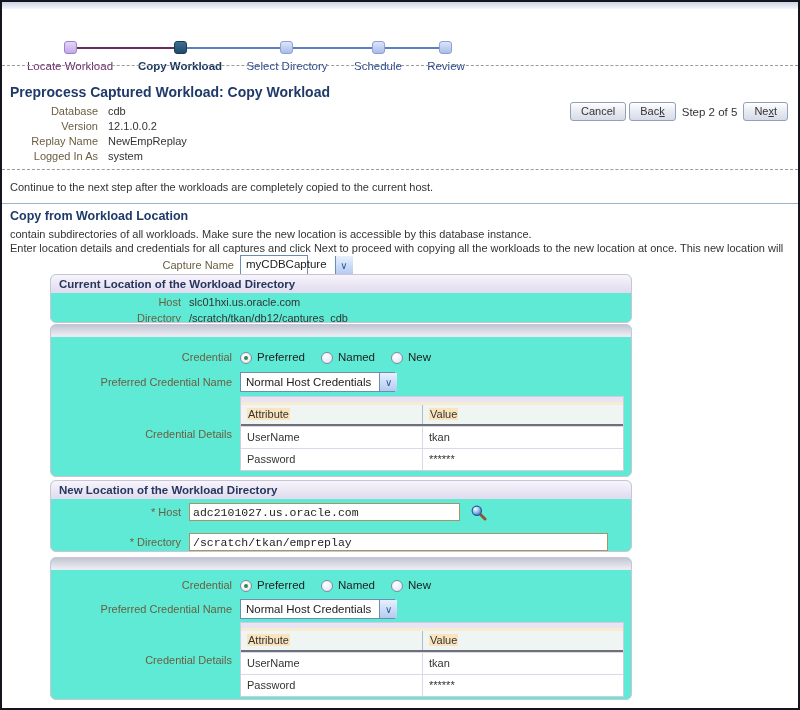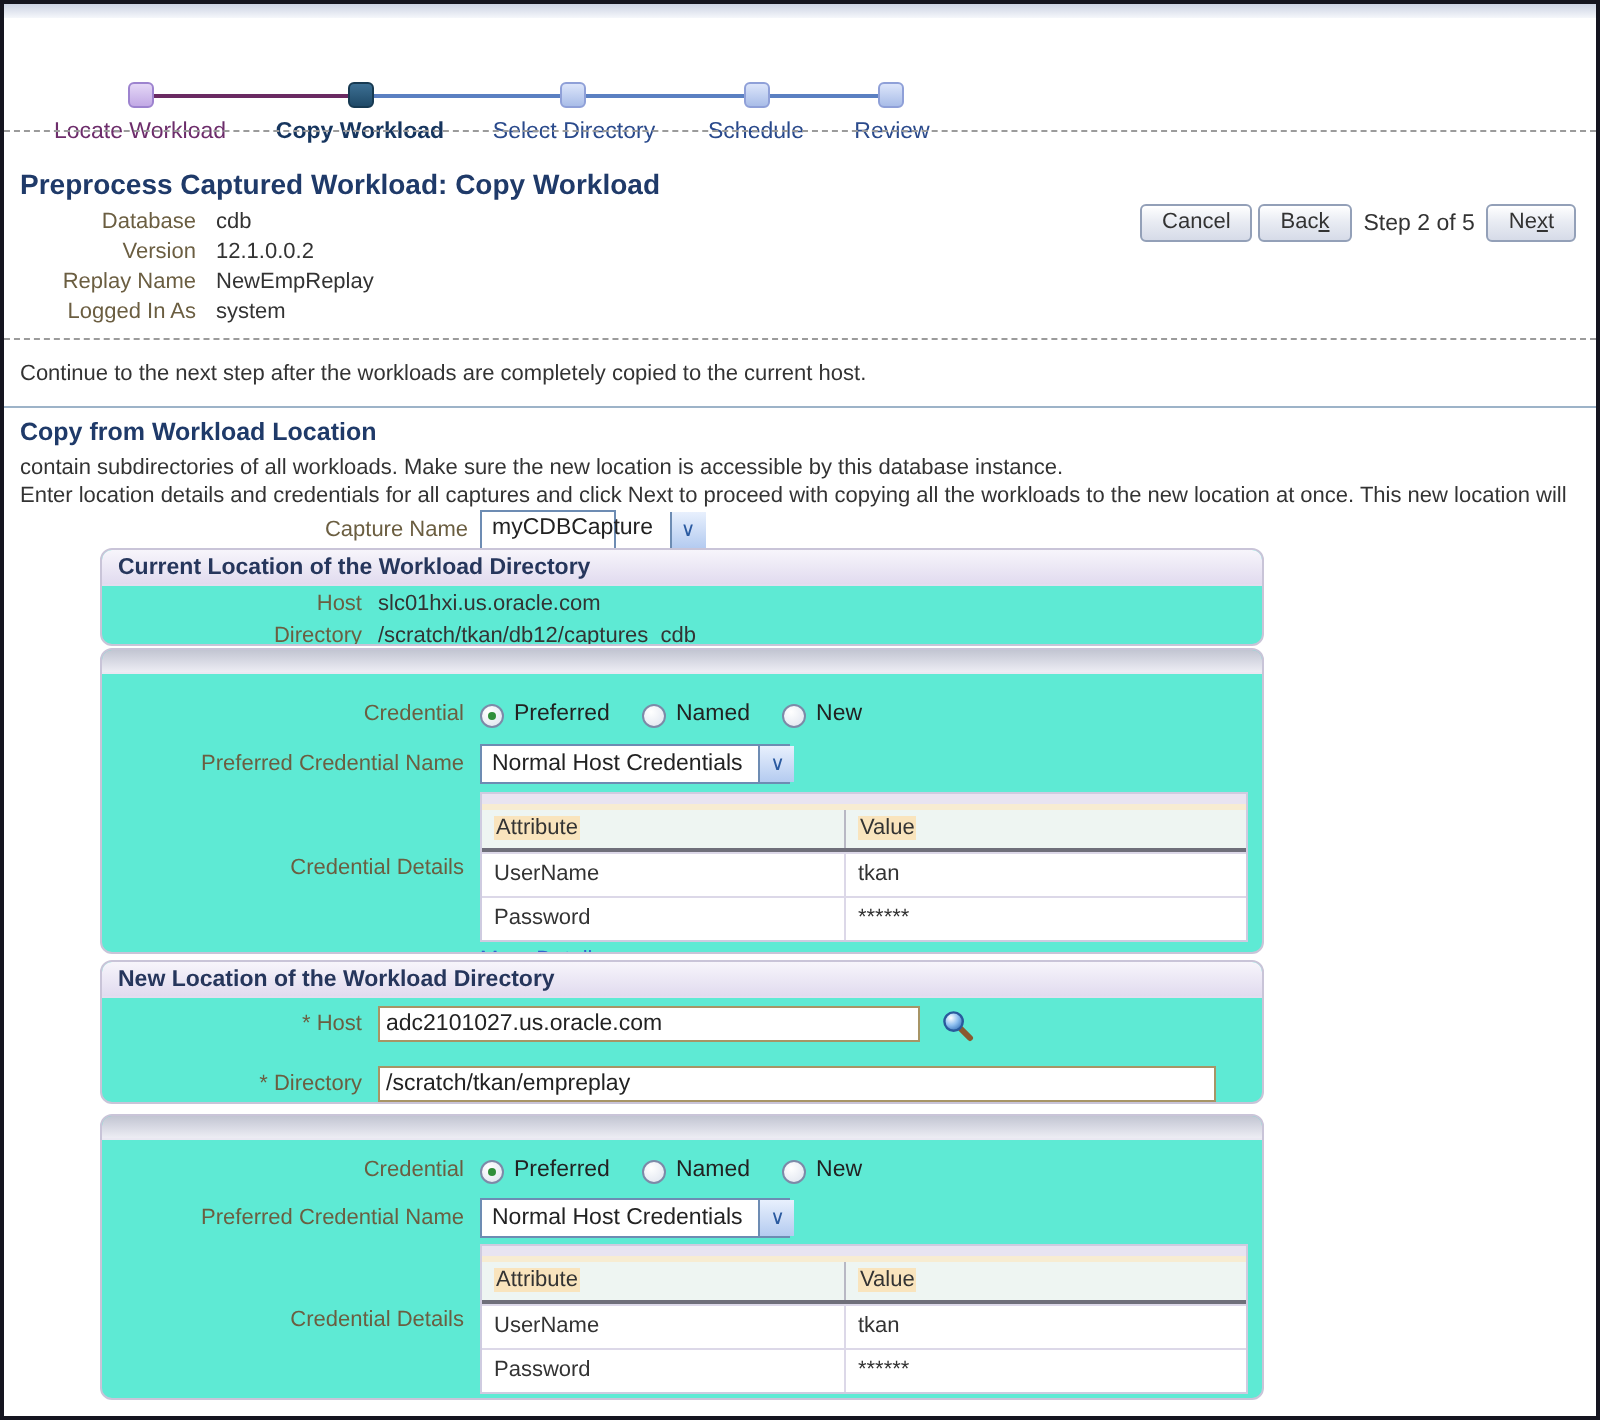--- a/index.html
+++ b/index.html
@@ -73,21 +73,21 @@
   .t-head .c2{flex:1;padding:2px 0 2px 6px;}
   .t-head span{background:#f9e4bd;padding:0 1px;}
   .t-row{display:flex;border-top:1px solid #dcd8e8;height:21px;}
   .t-row:first-of-type{border-top:none;}
   .t-row .c1{width:182px;padding-left:6px;box-sizing:border-box;border-right:1px solid #dcd8e8;display:flex;align-items:center;}
   .t-row .c2{flex:1;padding-left:6px;display:flex;align-items:center;}
   .more{margin:3px 0 0 189px;color:#3366cc;cursor:pointer;}
 
   
   .tinput{height:18px;border:1px solid #a79566;background:#fff;font-size:11.5px;color:#222;
-          padding:0 3px;box-sizing:border-box;font-family:Liberation Sans, sans-serif;}
+          padding:0 3px;box-sizing:border-box;font-family:Liberation Mono, monospace;}
   .nrow{display:flex;align-items:center;margin-top:6px;}
   .search-ico{margin-left:10px;display:inline-flex;cursor:pointer;}
 </style>
 </head>
 <body>
 
 <div class="page">
   <div class="top-strip"></div>
 
   <div class="train">

